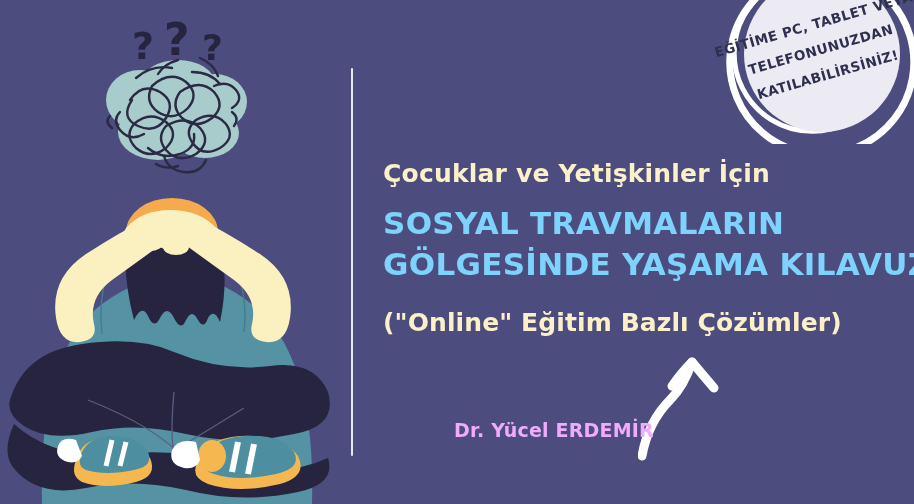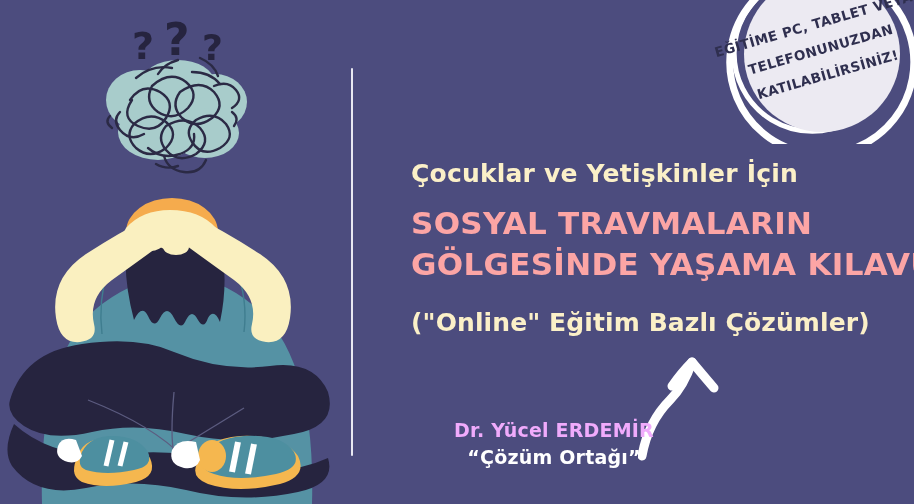--- a/index.html
+++ b/index.html
@@ -48,33 +48,32 @@
     width: 228px;
     height: 178px;
   }
 
   
   #textblock {
     position: absolute;
     left: 383px;
     top: 160px;
     width: 500px;
-    margin-left: 28px;
   }
   .kicker {
     color: #fbf0c8;
     font-size: 25px;
     font-weight: bold;
     letter-spacing: 0.2px;
     line-height: 1.15;
     margin: 0 0 14px 0;
     white-space: nowrap;
   }
   .headline {
-    color: #fca5a5;
+    color: #7dd3fc;
     font-size: 31px;
     font-weight: bold;
     letter-spacing: 0.3px;
     line-height: 1.32;
     margin: 0;
     white-space: nowrap;
   }
   .subtitle {
     color: #fbf0c8;
     font-size: 25px;
@@ -247,16 +246,15 @@
     <p class="subtitle">("Online" Eğitim Bazlı Çözümler)</p>
   </div>
 
   <svg id="arrow" viewBox="0 0 110 110" xmlns="http://www.w3.org/2000/svg">
     <path d="M4 104 q6 -34 28 -56 q14 -14 22 -38" fill="none" stroke="#ffffff" stroke-width="9" stroke-linecap="round"></path>
     <path d="M34 34 q10 -14 20 -24 q10 12 22 26" fill="none" stroke="#ffffff" stroke-width="9" stroke-linecap="round" stroke-linejoin="round"></path>
   </svg>
 
   <div id="signature">
     <p class="sig-name">Dr. Yücel ERDEMİR</p>
-    <p class="sig-role">“Çözüm Ortağı”</p>
   </div>
 
 </div>
 
 </body></html>

